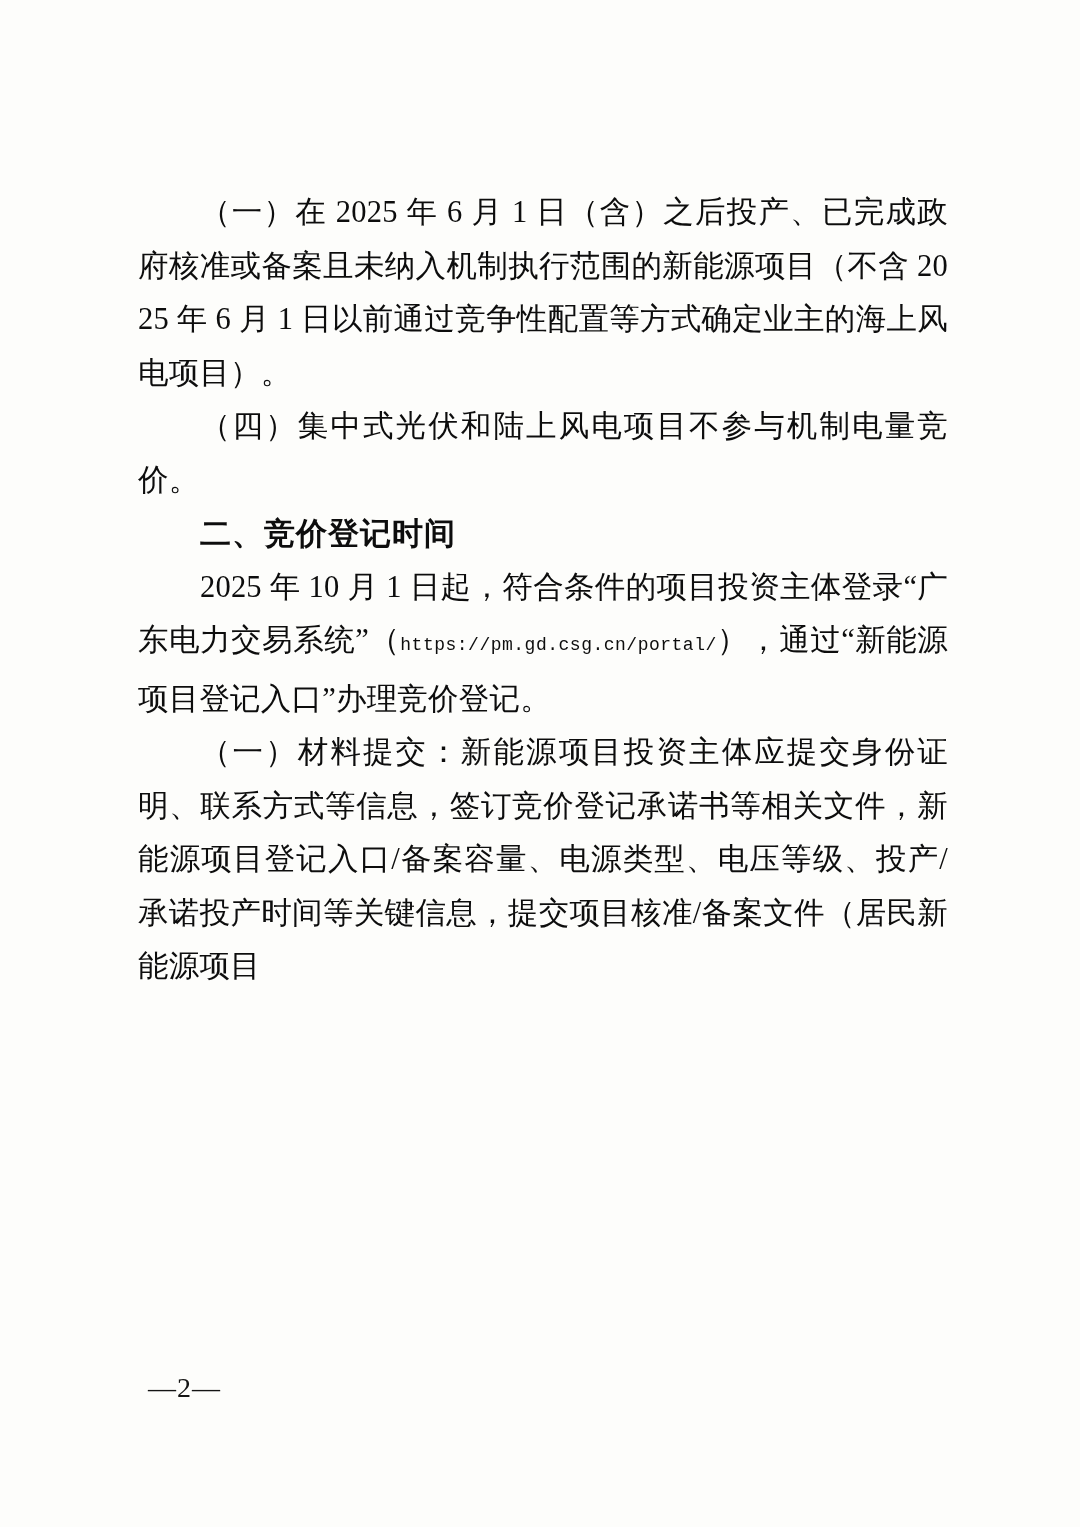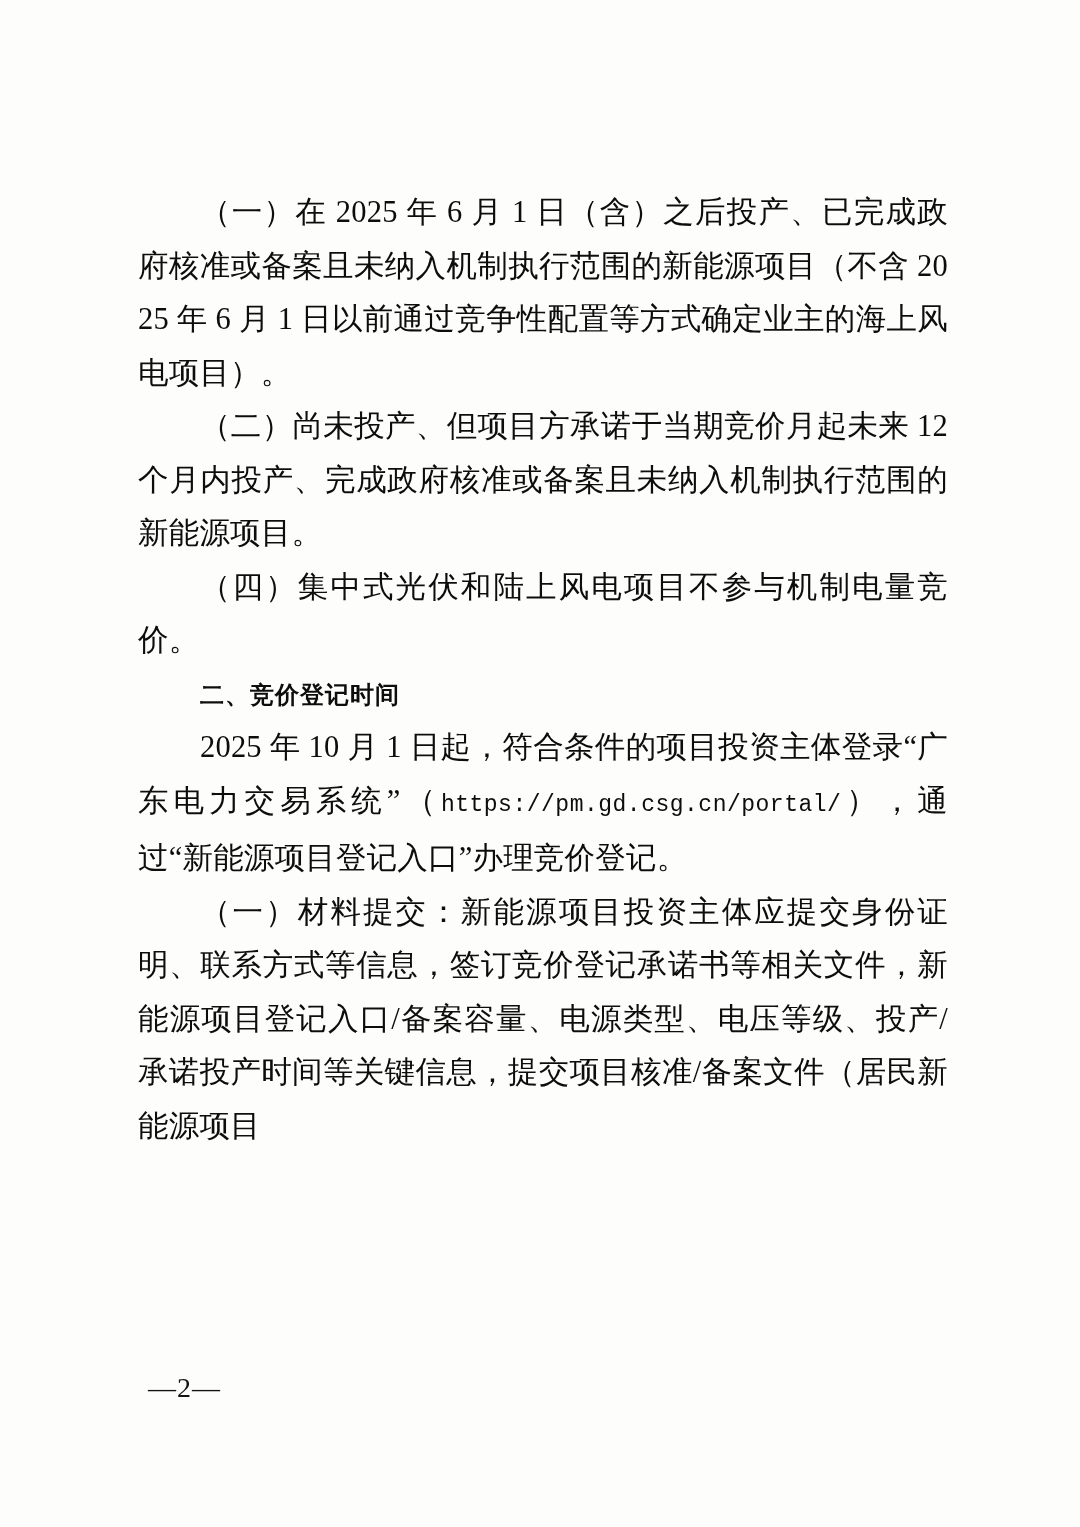--- a/index.html
+++ b/index.html
@@ -27,52 +27,51 @@
     font-size: 30.5px;
     line-height: 53.5px;
     letter-spacing: 0.2px;
     text-align: justify;
     text-justify: inter-ideograph;
     margin: 0 0 0 0;
     text-indent: 62px;
     word-break: break-all;
   }
   .heading {
-    font-size: 24px;
+    font-size: 31px;
     line-height: 53.5px;
     font-weight: bold;
     font-family: "Liberation Sans", "DejaVu Sans", sans-serif;
     margin: 0;
     text-indent: 62px;
     letter-spacing: 1px;
   }
   .mono {
     font-family: "Liberation Mono", "DejaVu Sans Mono", monospace;
-    font-size: 23px;
+    font-size: 18px;
     letter-spacing: 0.5px;
   }
   .footer {
     position: absolute;
     left: 148px;
     top: 1372px;
     font-size: 28px;
     font-family: "Liberation Serif", "DejaVu Serif", serif;
     letter-spacing: 1px;
     color: #141414;
   }
 </style>
 </head>
 <body>
 
 <div class="page">
   <div class="content">
 
     <p class="para">（一）在 2025 年 6 月 1 日（含）之后投产、已完成政府核准或备案且未纳入机制执行范围的新能源项目（不含 2025 年 6 月 1 日以前通过竞争性配置等方式确定业主的海上风电项目）。</p>
 
-    <p class="para">（二）尚未投产、但项目方承诺于当期竞价月起未来 12 个月内投产、完成政府核准或备案且未纳入机制执行范围的新能源项目。</p>
 
 
     <p class="para">（四）集中式光伏和陆上风电项目不参与机制电量竞价。</p>
 
     <h2 class="heading">二、竞价登记时间</h2>
 
     <p class="para"><span>2025 年 10 月 1 日起，符合条件的项目投资主体登录“广东电力交易系统”（</span><span class="mono">https://pm.gd.csg.cn/portal/</span><span>），通过“新能源项目登记入口”办理竞价登记。</span></p>
 
 
     <p class="para">（一）材料提交：新能源项目投资主体应提交身份证明、联系方式等信息，签订竞价登记承诺书等相关文件，新能源项目登记入口/备案容量、电源类型、电压等级、投产/承诺投产时间等关键信息，提交项目核准/备案文件（居民新能源项目</p>

